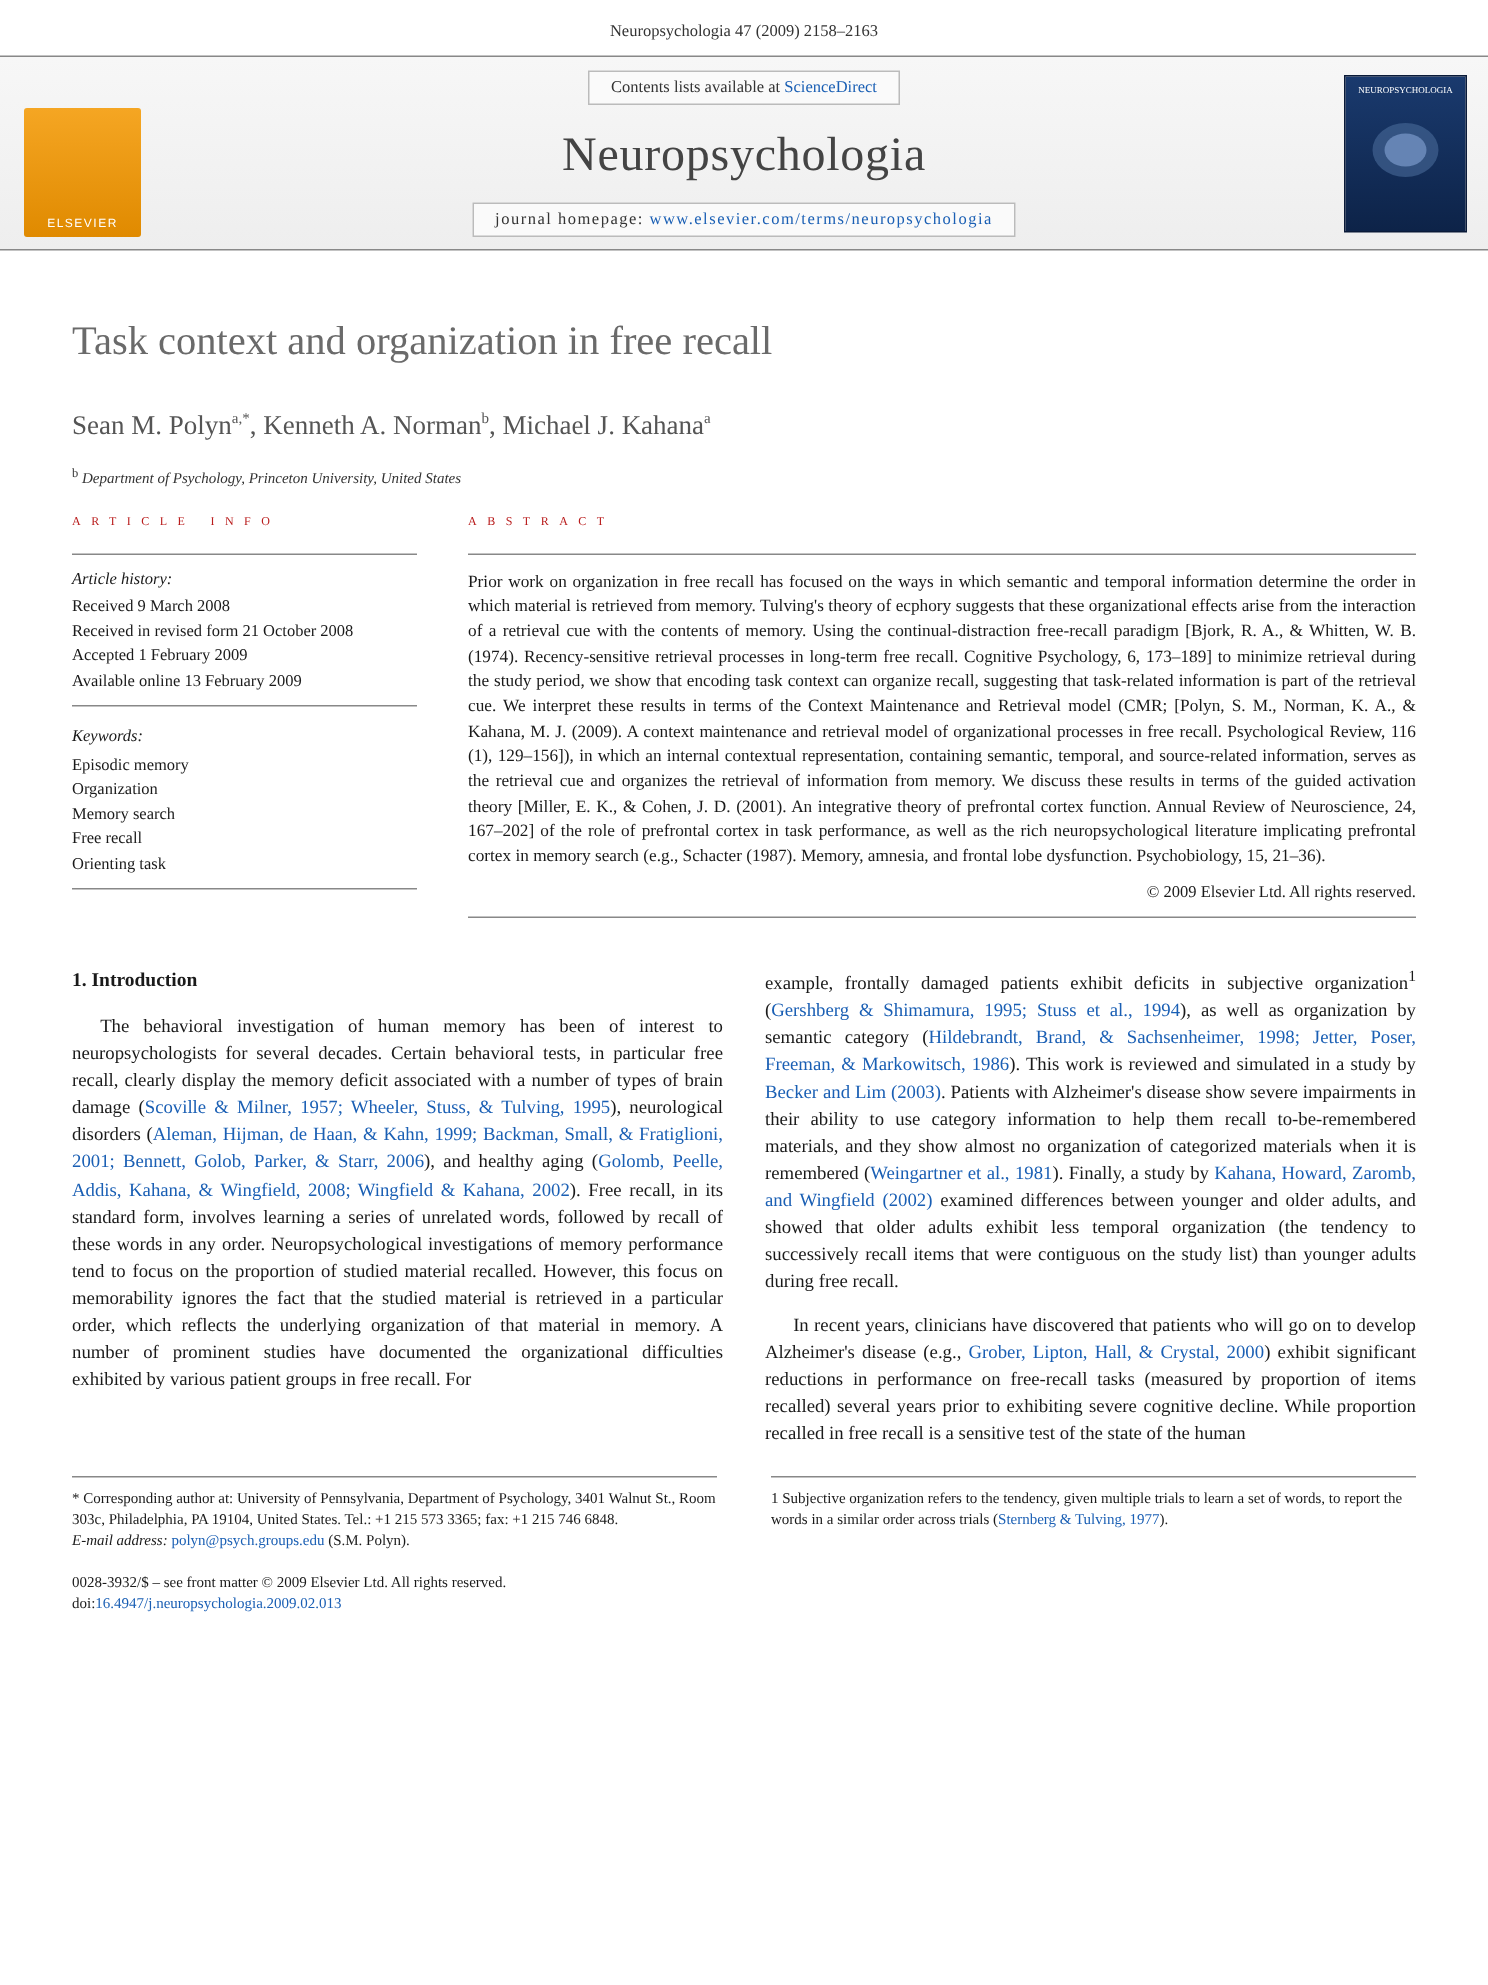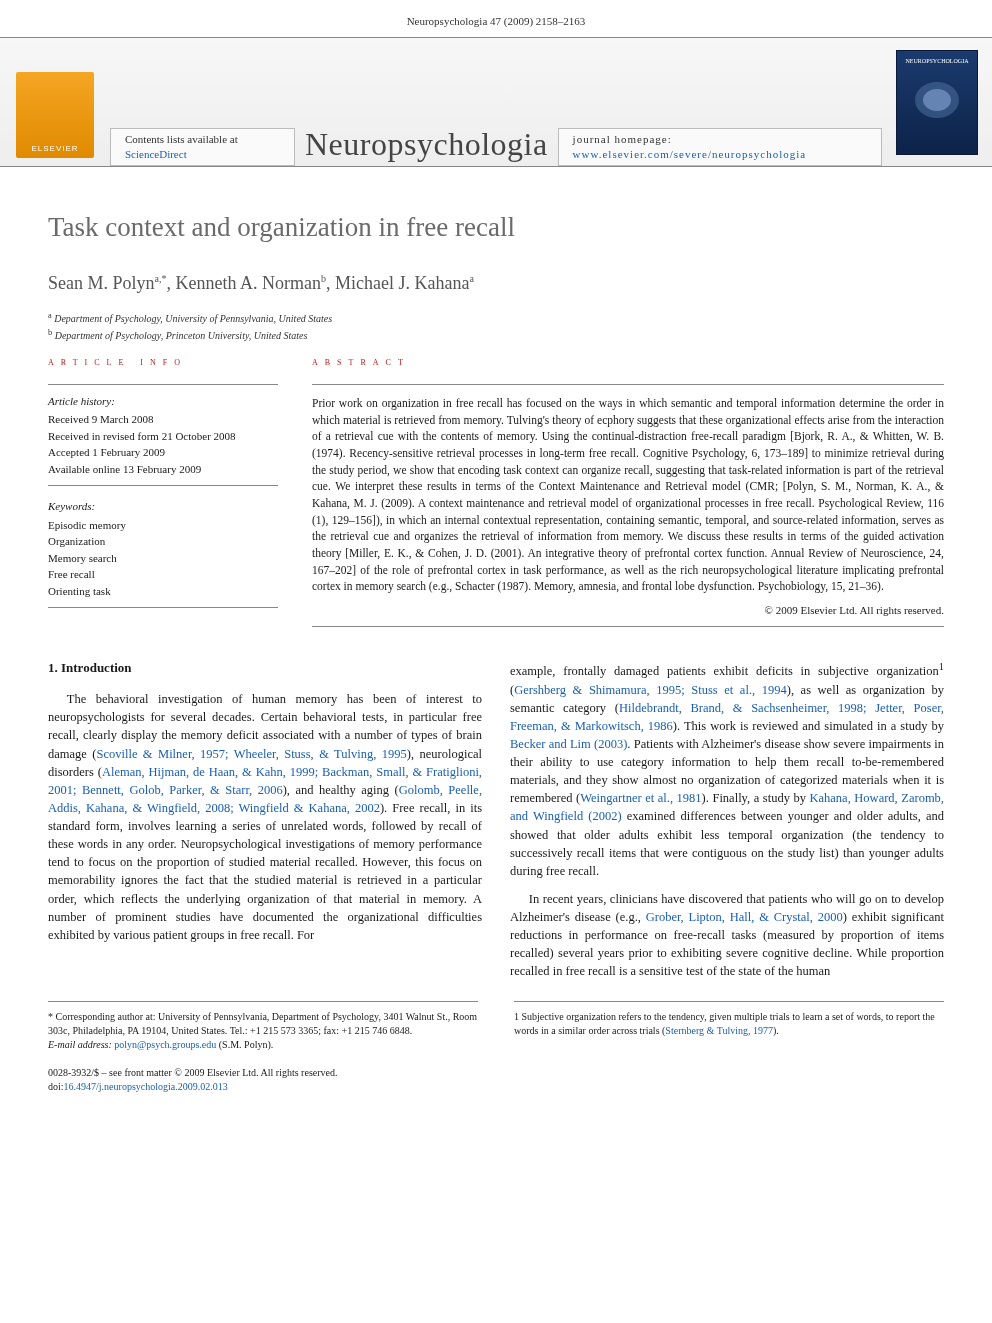--- a/index.html
+++ b/index.html
@@ -44,22 +44,22 @@
       justify-content: center;
       color: #fff;
       font-size: 8px;
       letter-spacing: 1px;
       padding-bottom: 4px;
       font-family: Arial, sans-serif;
     }
     .masthead-center {
       flex: 1;
       display: flex;
-      flex-direction: row;
-      align-items: flex-end;
+      flex-direction: column;
+      align-items: center;
       justify-content: center;
       gap: 10px;
     }
     .contents-line {
       font-size: 11px;
       color: #333;
       border: 1px solid #bbb;
       padding: 3px 14px;
       background: #fafafa;
     }
@@ -200,41 +200,40 @@
 <div class="masthead">
   <div class="masthead-left">
     <div class="elsevier-logo">ELSEVIER</div>
   </div>
   <div class="masthead-center">
     <div class="contents-line">
       <span>Contents lists available at </span><span class="cite">ScienceDirect</span>
     </div>
     <div class="journal-name">Neuropsychologia</div>
     <div class="homepage-line">
-      <span>journal homepage: </span><span class="cite">www.elsevier.com/severe/neuropsychologia</span>
+      <span>journal homepage: </span><span class="cite">www.elsevier.com/terms/neuropsychologia</span>
     </div>
   </div>
   <div class="masthead-right">
     <div class="journal-cover">
       <span>NEUROPSYCHOLOGIA</span>
       <svg width="60" height="50" viewBox="0 0 60 50" style="margin-top:10px">
         <ellipse cx="30" cy="25" rx="22" ry="18" fill="#4a6a9a" opacity="0.6"></ellipse>
         <ellipse cx="30" cy="25" rx="14" ry="11" fill="#7a9aca" opacity="0.7"></ellipse>
       </svg>
     </div>
   </div>
 </div>
 
 <div class="article-block">
   <h1 class="title">Task context and organization in free recall</h1>
   <div class="authors">
     <span>Sean M. Polyn</span><sup>a,*</sup><span>, Kenneth A. Norman</span><sup>b</sup><span>, Michael J. Kahana</span><sup>a</sup>
   </div>
   <div class="affiliations">
-    <div><sup>a</sup> <span>Department of Psychology, University of Pennsylvania, United States</span></div>
     <div><sup>b</sup> <span>Department of Psychology, Princeton University, United States</span></div>
   </div>
 </div>
 
 <div class="info-abstract-row">
   <div class="info-col">
     <div class="section-head">article info</div>
     <div class="info-body">
       <div class="info-subhead">Article history:</div>
       <div>Received 9 March 2008</div>

